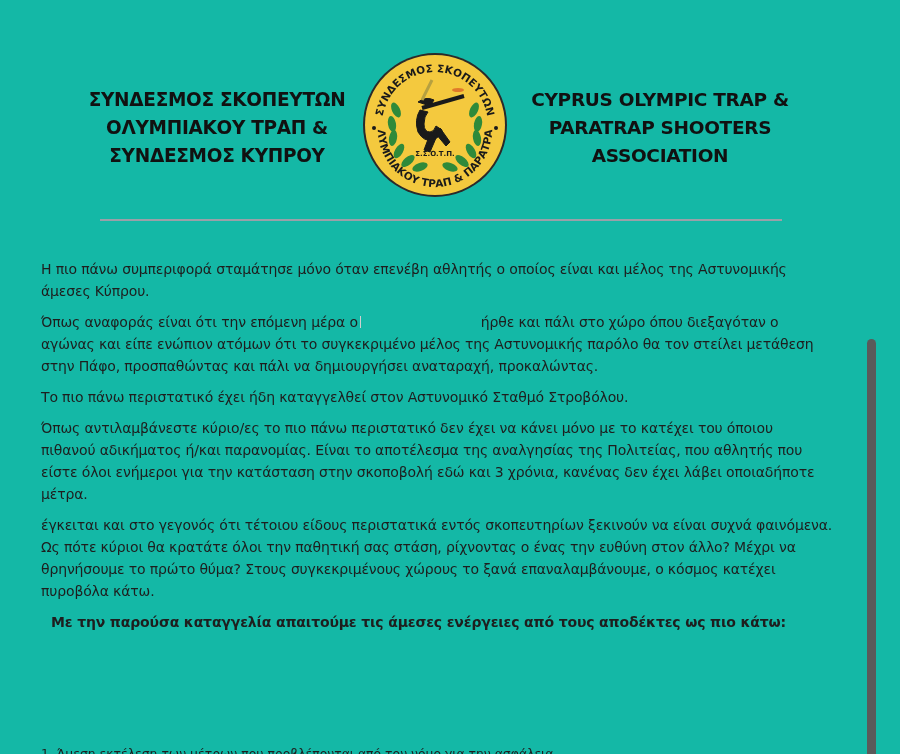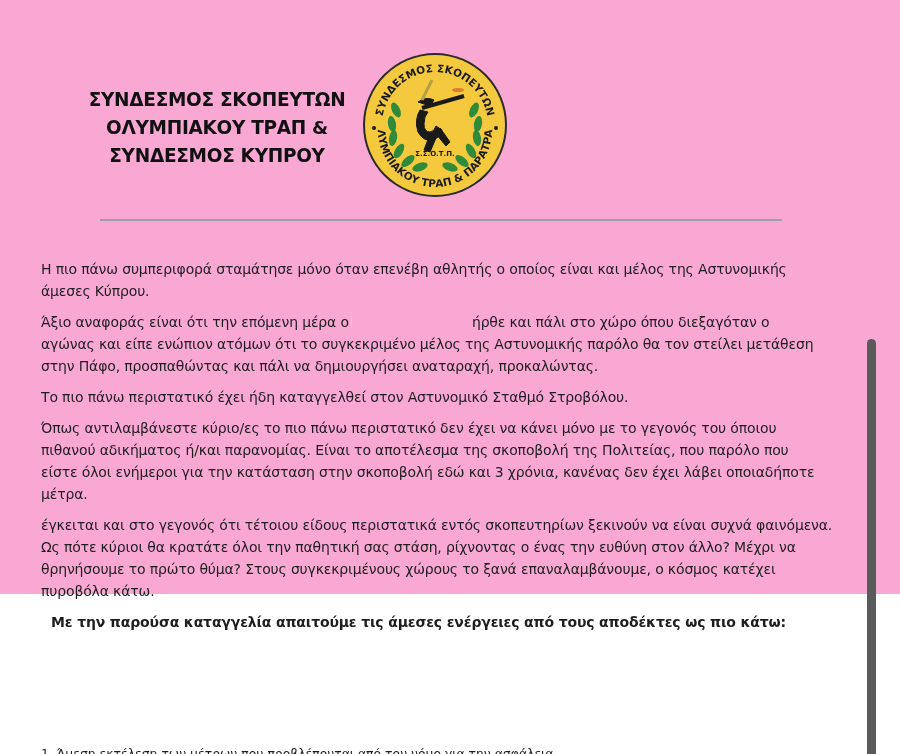--- a/index.html
+++ b/index.html
@@ -12,22 +12,22 @@
       height: 754px;
       overflow: hidden;
       position: relative;
       font-family: "Liberation Sans", "DejaVu Sans", sans-serif;
       color: #1a1a1a;
     }
     .page {
       position: absolute;
       left: 0; top: 0;
       width: 900px;
-      height: 594px;
-      background: #f9a8d4;
+      height: 754px;
+      background: #14b8a6;
     }
     
     .letterhead {
       position: absolute;
       left: 0; top: 48px;
       width: 900px;
       height: 160px;
     }
     .org-name {
       position: absolute;
@@ -150,40 +150,45 @@
       <text font-size="10.5" font-weight="bold" fill="#1a1a1a" font-family="DejaVu Sans, sans-serif">
         <textPath href="#topArc" startOffset="50%" text-anchor="middle">ΣΥΝΔΕΣΜΟΣ ΣΚΟΠΕΥΤΩΝ</textPath>
       </text>
       <text font-size="10.5" font-weight="bold" fill="#1a1a1a" font-family="DejaVu Sans, sans-serif">
         <textPath href="#bottomArc" startOffset="50%" text-anchor="middle">ΟΛΥΜΠΙΑΚΟΥ ΤΡΑΠ &amp; ΠΑΡΑΤΡΑΠ</textPath>
       </text>
       <circle cx="14" cy="78" r="2" fill="#1a1a1a"></circle>
       <circle cx="136" cy="78" r="2" fill="#1a1a1a"></circle>
     </svg>
 
+    <div class="org-name en">
+      <span>CYPRUS OLYMPIC TRAP &amp;</span>
+      <span>PARATRAP SHOOTERS</span>
+      <span>ASSOCIATION</span>
+    </div>
   </div>
 
   <div class="divider"></div>
 
   <div class="content">
     <p>
       <span class="ln">Η πιο πάνω συμπεριφορά σταμάτησε μόνο όταν επενέβη αθλητής ο οποίος είναι και μέλος της Αστυνομικής</span>
       <span class="ln">άμεσες Κύπρου.</span>
     </p>
     <p>
-      <span class="ln"><span>Άξιο αναφοράς είναι ότι την επόμενη μέρα ο</span><span class="redact"></span><span style="display:inline-block;width:0px"></span><span>ήρθε και πάλι στο χώρο όπου διεξαγόταν ο</span></span>
+      <span class="ln"><span>Όπως αναφοράς είναι ότι την επόμενη μέρα ο</span><span class="redact"></span><span style="display:inline-block;width:0px"></span><span>ήρθε και πάλι στο χώρο όπου διεξαγόταν ο</span></span>
       <span class="ln">αγώνας και είπε ενώπιον ατόμων ότι το συγκεκριμένο μέλος της Αστυνομικής παρόλο θα τον στείλει μετάθεση</span>
       <span class="ln">στην Πάφο, προσπαθώντας και πάλι να δημιουργήσει αναταραχή, προκαλώντας.</span>
     </p>
     <p>
       <span class="ln">Το πιο πάνω περιστατικό έχει ήδη καταγγελθεί στον Αστυνομικό Σταθμό Στροβόλου.</span>
     </p>
     <p>
-      <span class="ln">Όπως αντιλαμβάνεστε κύριο/ες το πιο πάνω περιστατικό δεν έχει να κάνει μόνο με το γεγονός του όποιου</span>
-      <span class="ln">πιθανού αδικήματος ή/και παρανομίας. Είναι το αποτέλεσμα της σκοποβολή της Πολιτείας, που παρόλο που</span>
+      <span class="ln">Όπως αντιλαμβάνεστε κύριο/ες το πιο πάνω περιστατικό δεν έχει να κάνει μόνο με το κατέχει του όποιου</span>
+      <span class="ln">πιθανού αδικήματος ή/και παρανομίας. Είναι το αποτέλεσμα της αναλγησίας της Πολιτείας, που αθλητής που</span>
       <span class="ln">είστε όλοι ενήμεροι για την κατάσταση στην σκοποβολή εδώ και 3 χρόνια, κανένας δεν έχει λάβει οποιαδήποτε</span>
       <span class="ln">μέτρα.</span>
     </p>
     <p>
       <span class="ln">έγκειται και στο γεγονός ότι τέτοιου είδους περιστατικά εντός σκοπευτηρίων ξεκινούν να είναι συχνά φαινόμενα.</span>
       <span class="ln">Ως πότε κύριοι θα κρατάτε όλοι την παθητική σας στάση, ρίχνοντας ο ένας την ευθύνη στον άλλο? Μέχρι να</span>
       <span class="ln">θρηνήσουμε το πρώτο θύμα? Στους συγκεκριμένους χώρους το ξανά επαναλαμβάνουμε, ο κόσμος κατέχει</span>
       <span class="ln">πυροβόλα κάτω.</span>
     </p>
     <p class="bold">

